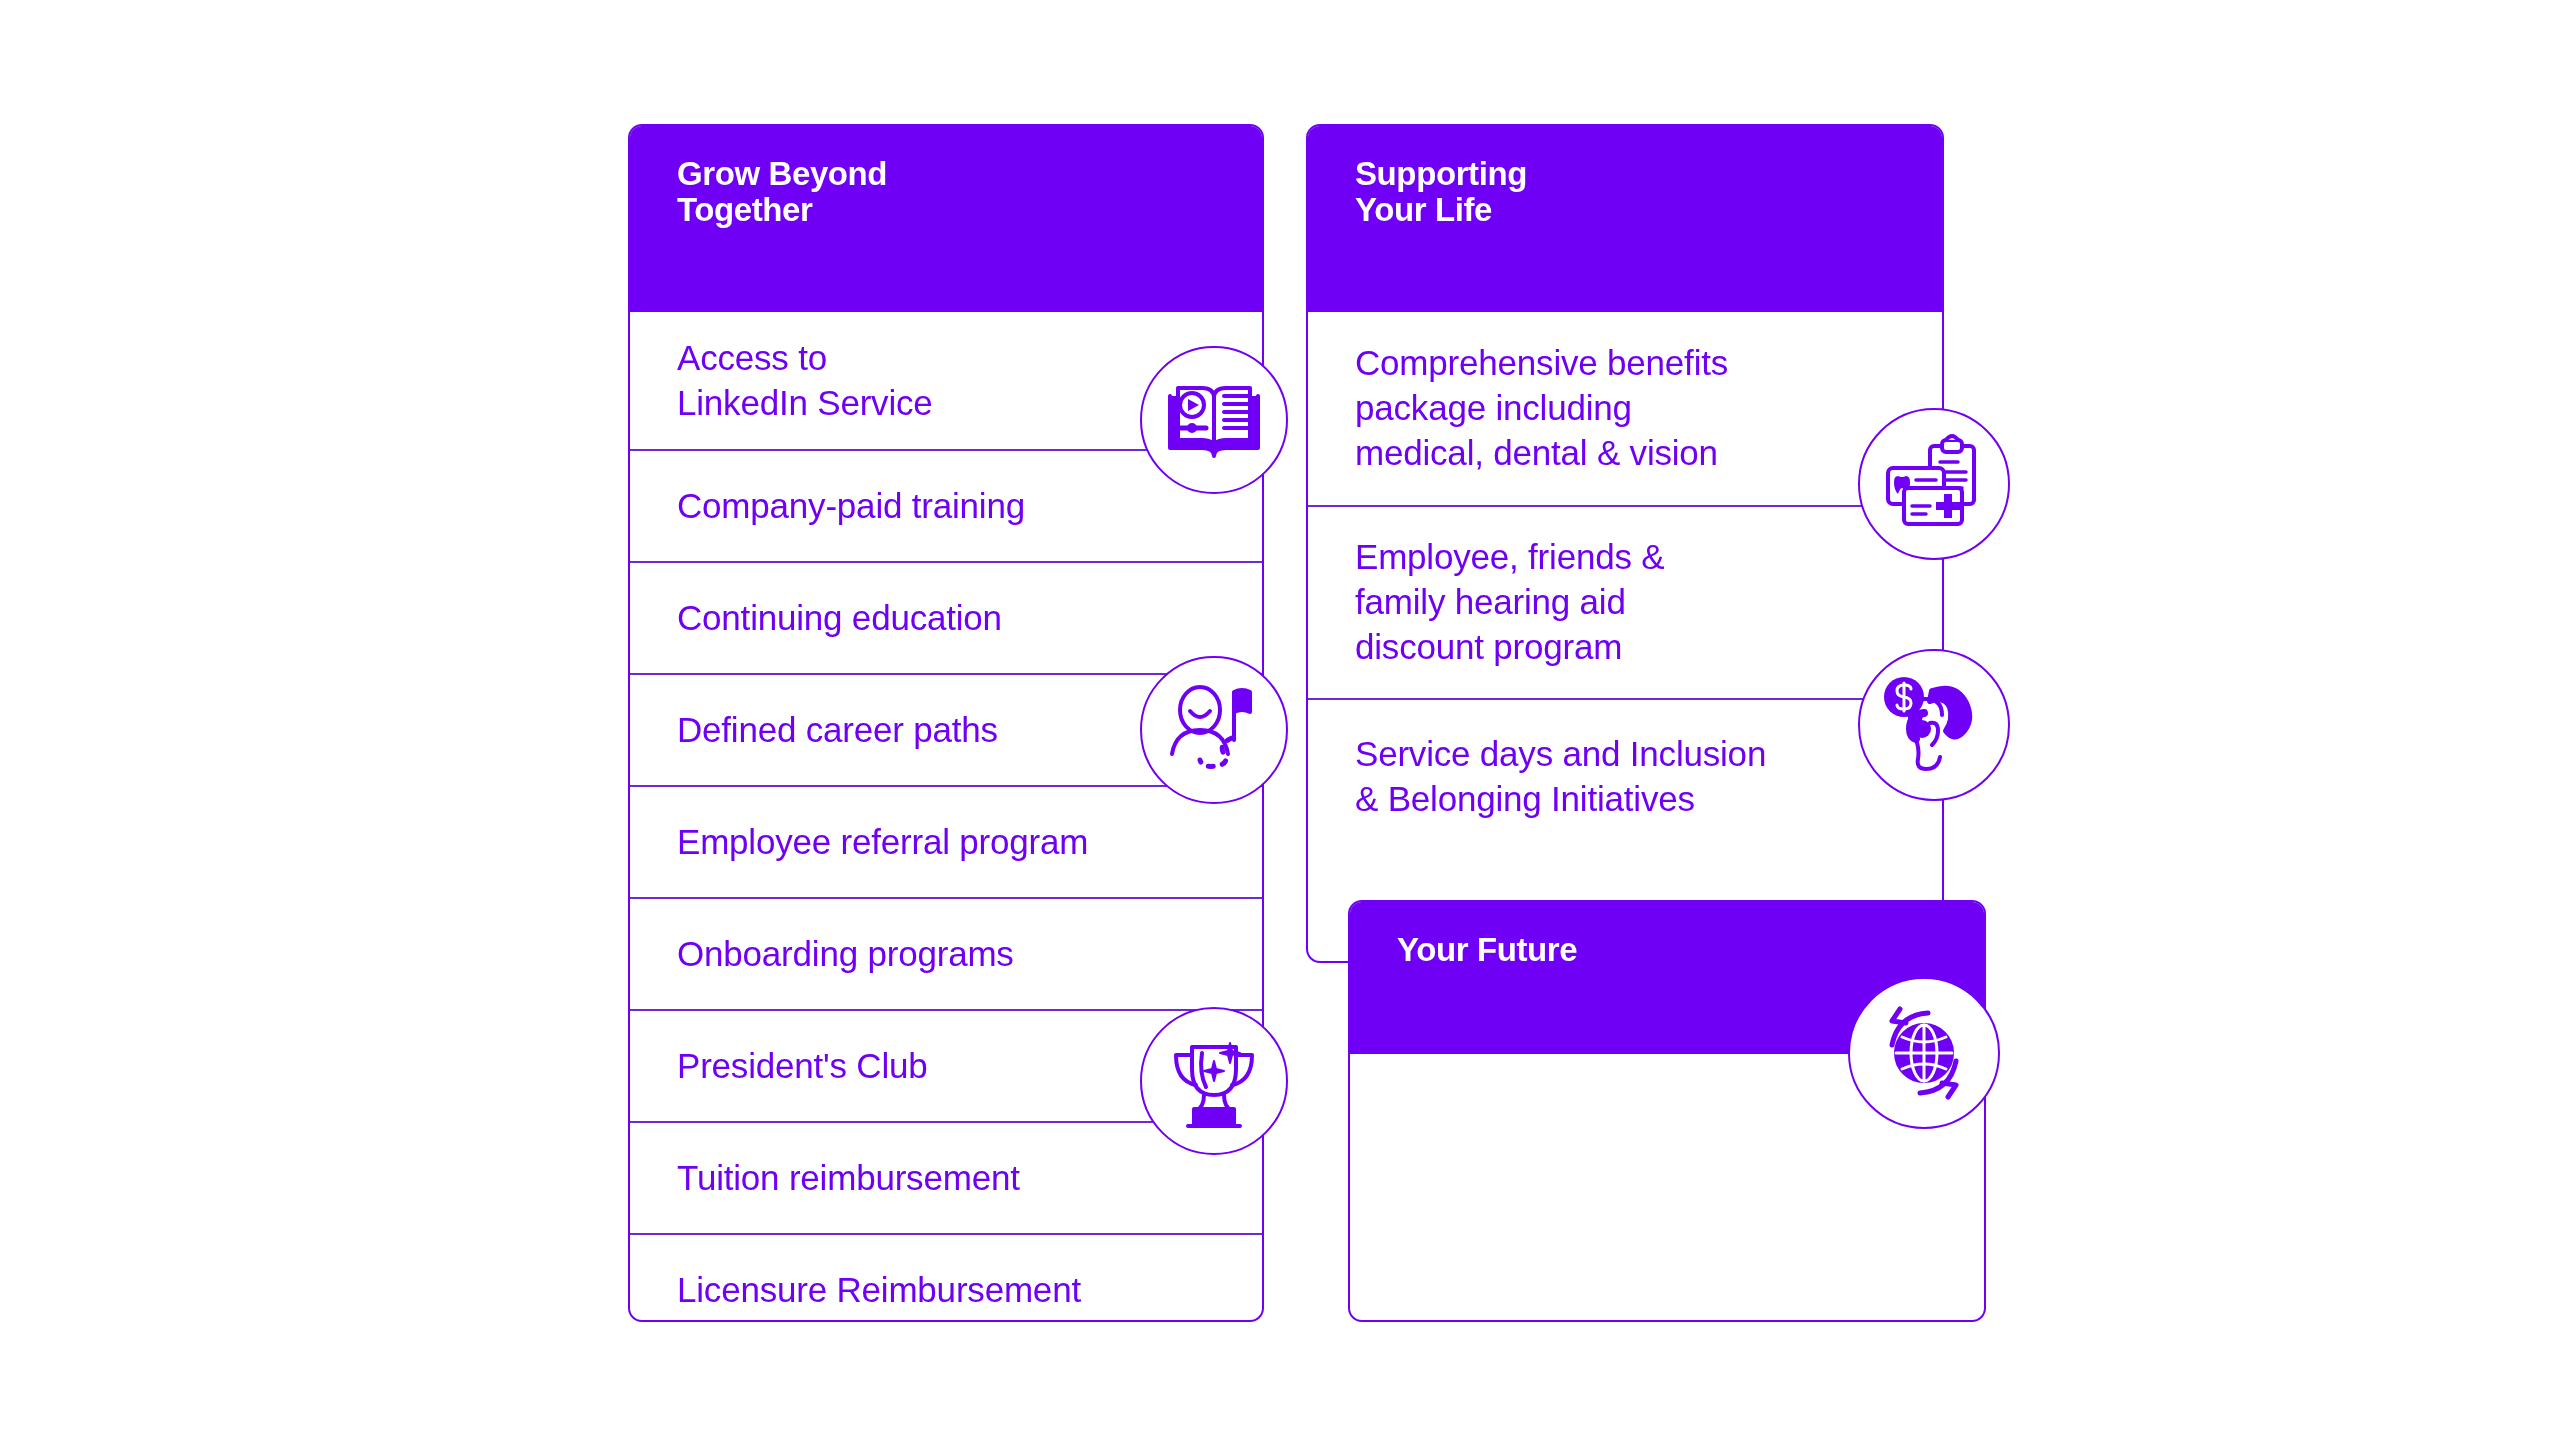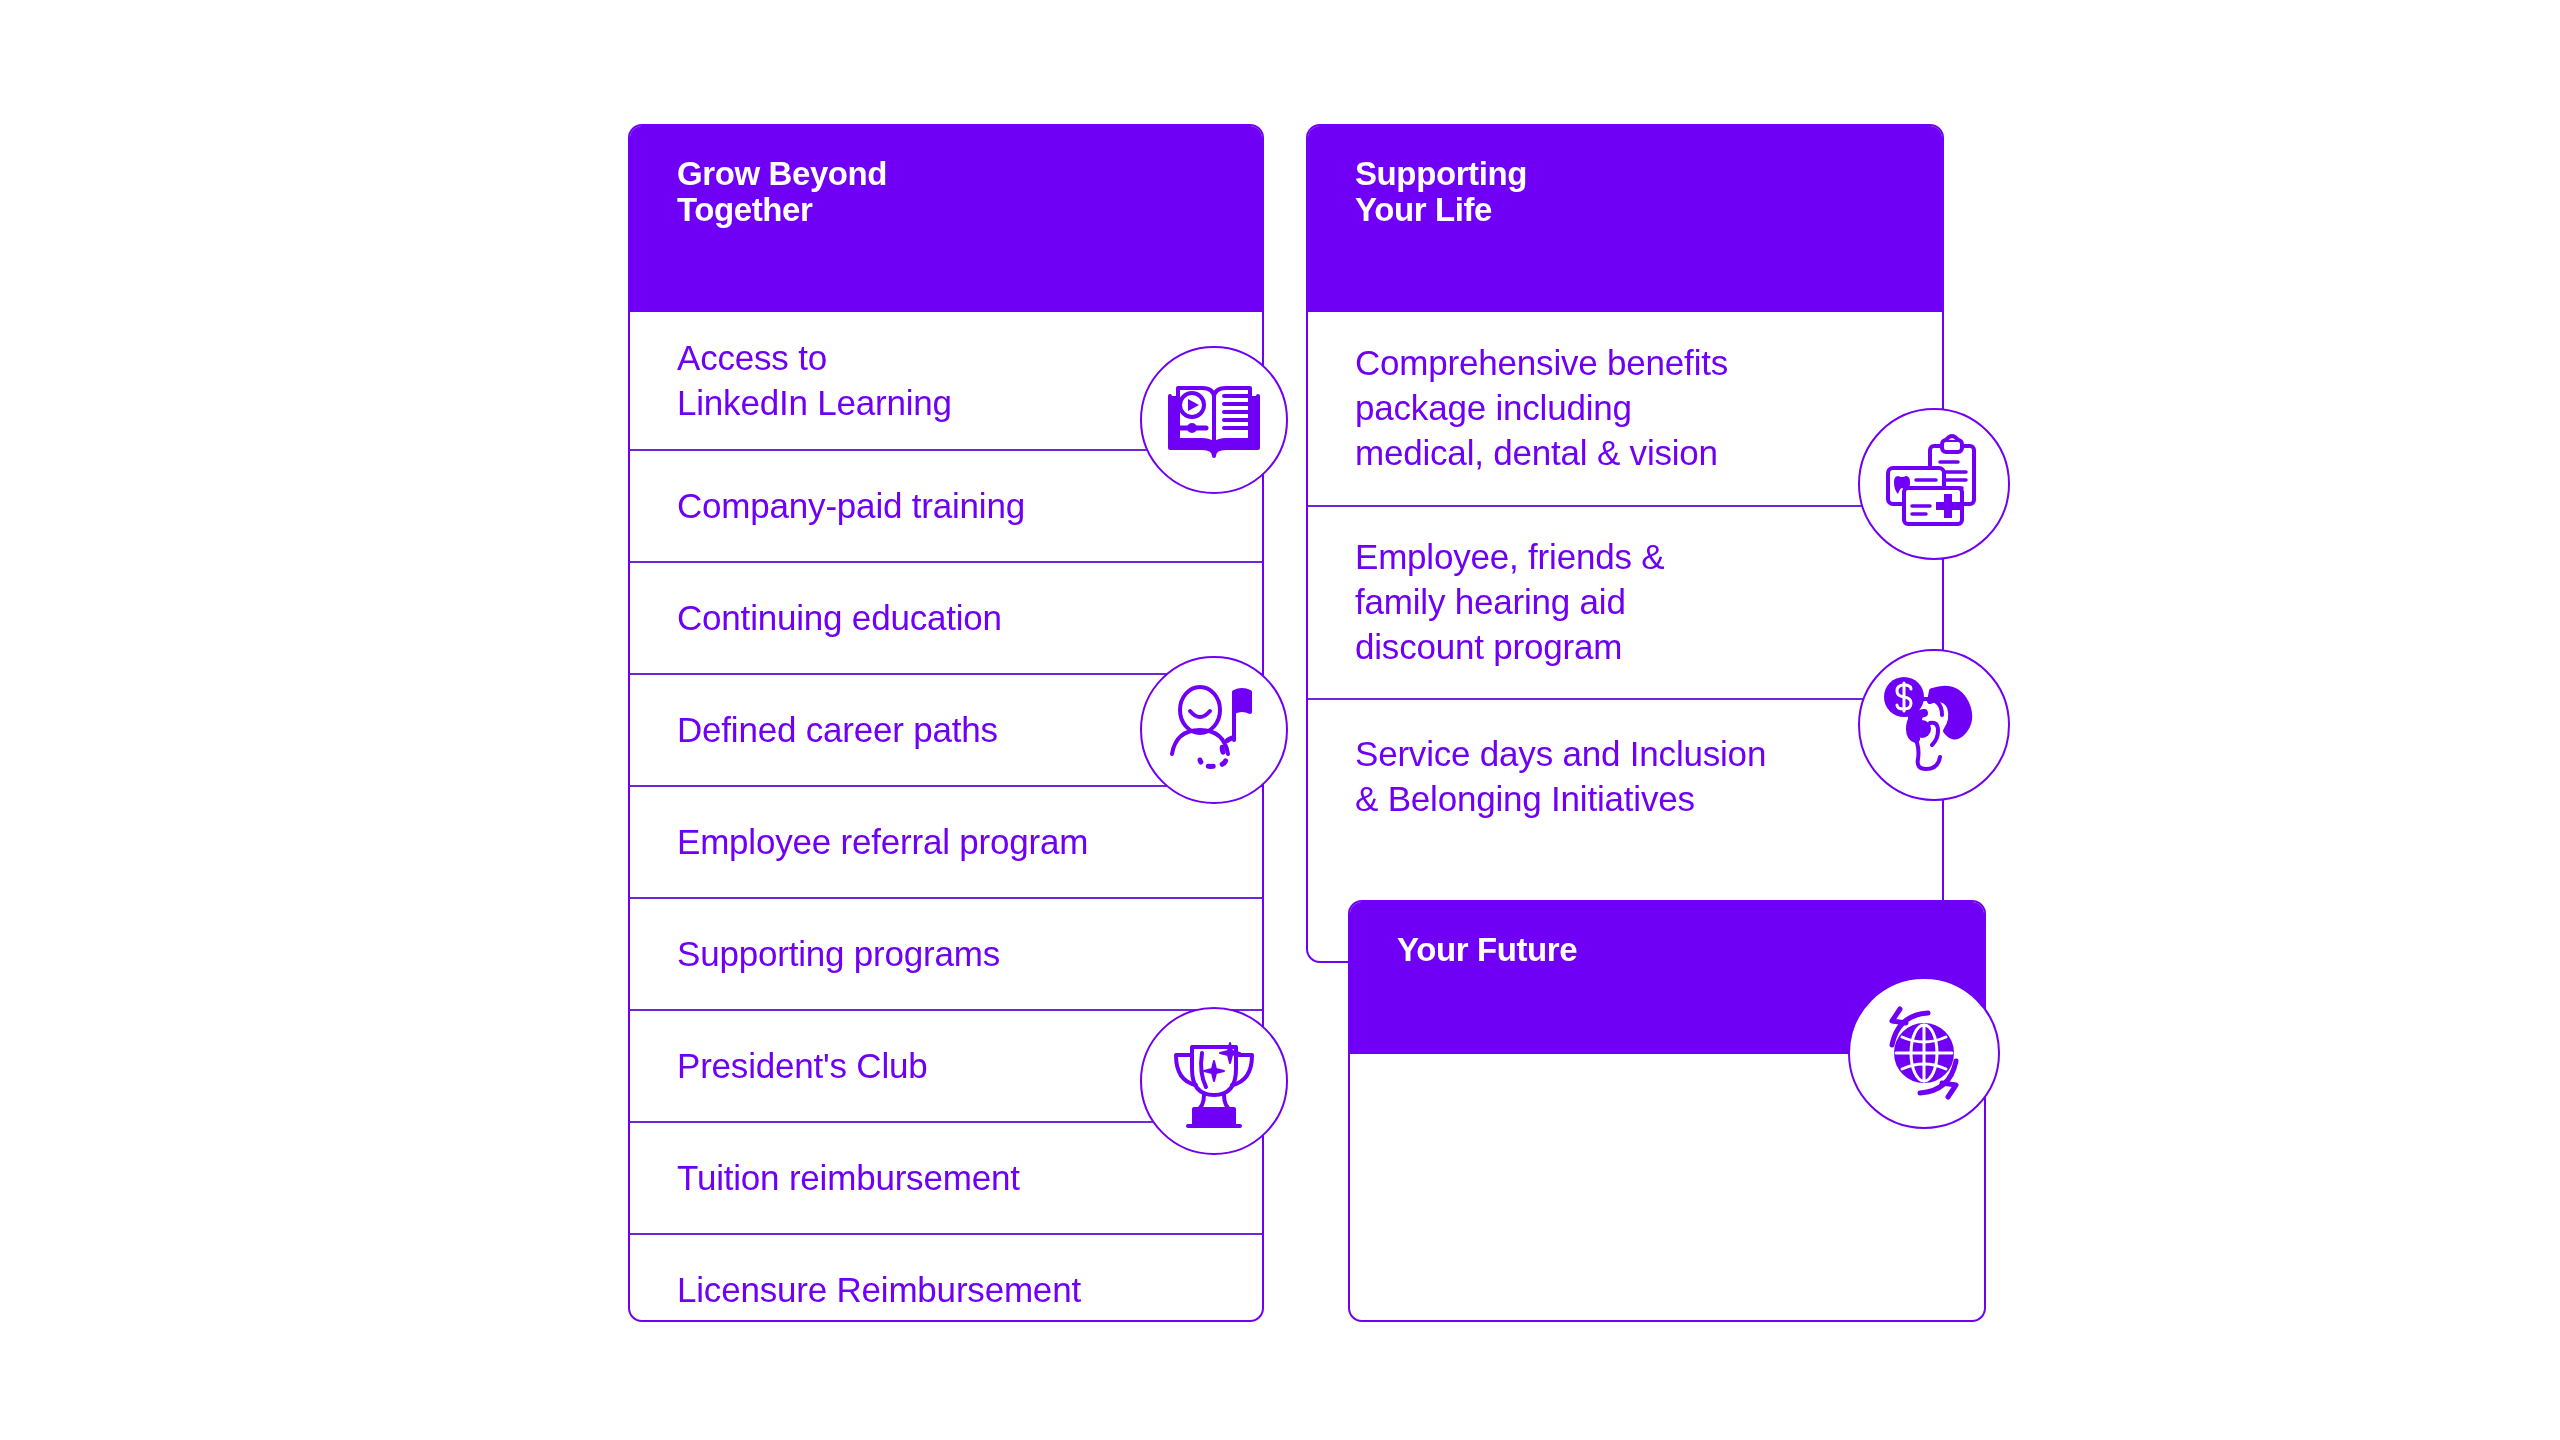--- a/index.html
+++ b/index.html
@@ -116,36 +116,36 @@
 <body>
 
 <div class="canvas">
 
   <div class="card" id="card-grow">
     <div class="card-header">Grow Beyond
 Together</div>
     <div class="card-list">
       <div class="row h2">
         <span>Access to
-LinkedIn Learning</span>
+LinkedIn Service</span>
       </div>
       <div class="row h1">
         <span>Company-paid training</span>
       </div>
       <div class="row h1">
         <span>Continuing education</span>
       </div>
       <div class="row h1">
         <span>Defined career paths</span>
       </div>
       <div class="row h1">
         <span>Employee referral program</span>
       </div>
       <div class="row h1">
-        <span>Supporting programs</span>
+        <span>Onboarding programs</span>
       </div>
       <div class="row h1">
         <span>President's Club</span>
       </div>
       <div class="row h1">
         <span>Tuition reimbursement</span>
       </div>
       <div class="row h1">
         <span>Licensure Reimbursement</span>
       </div>

